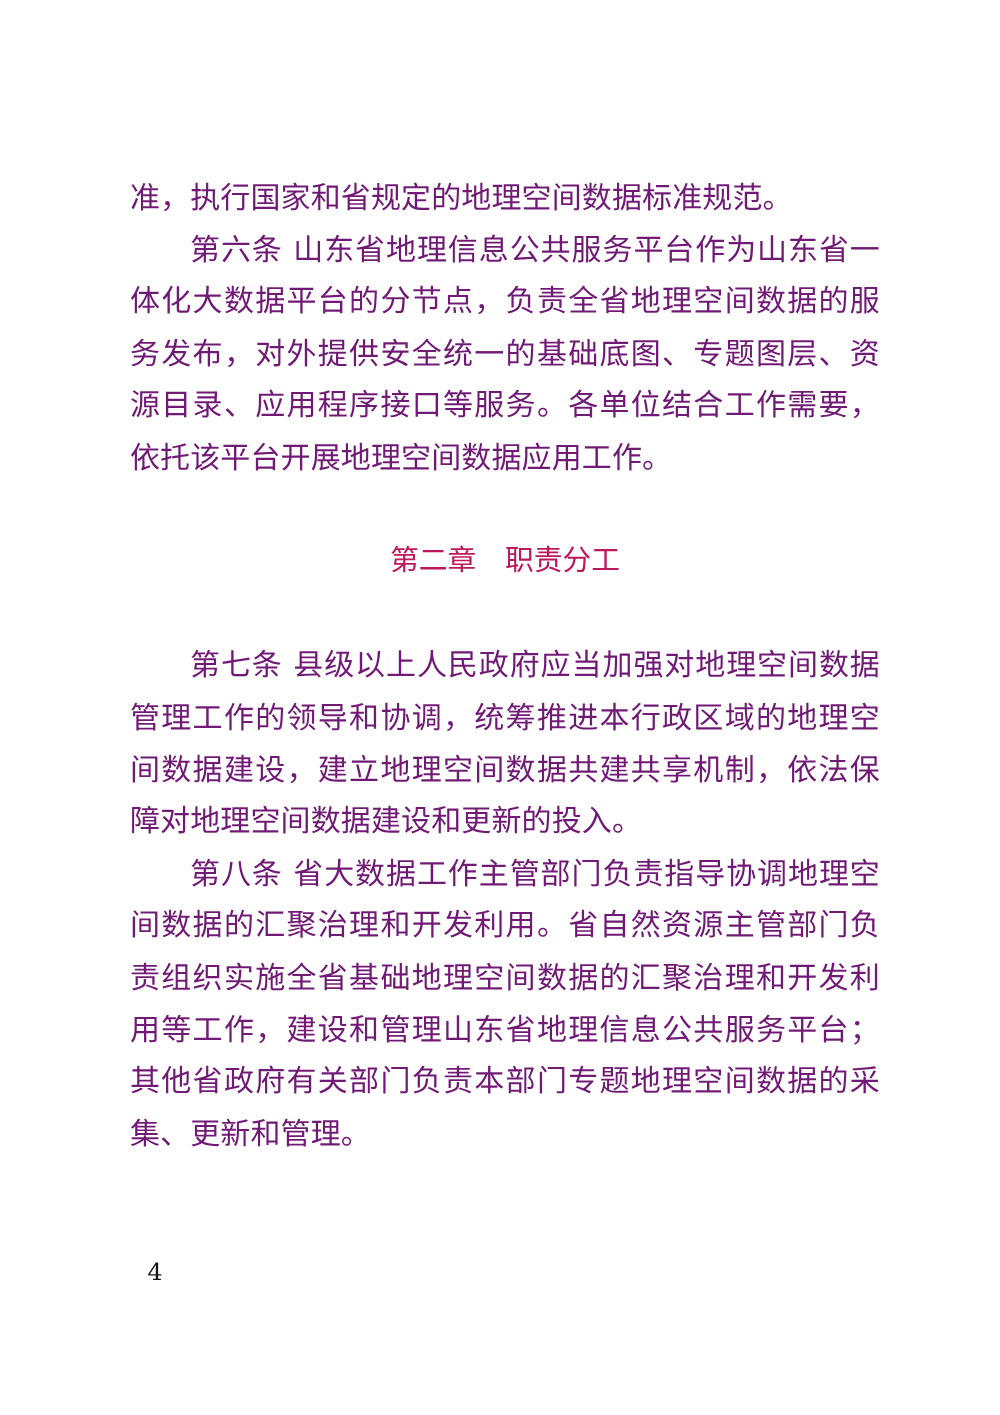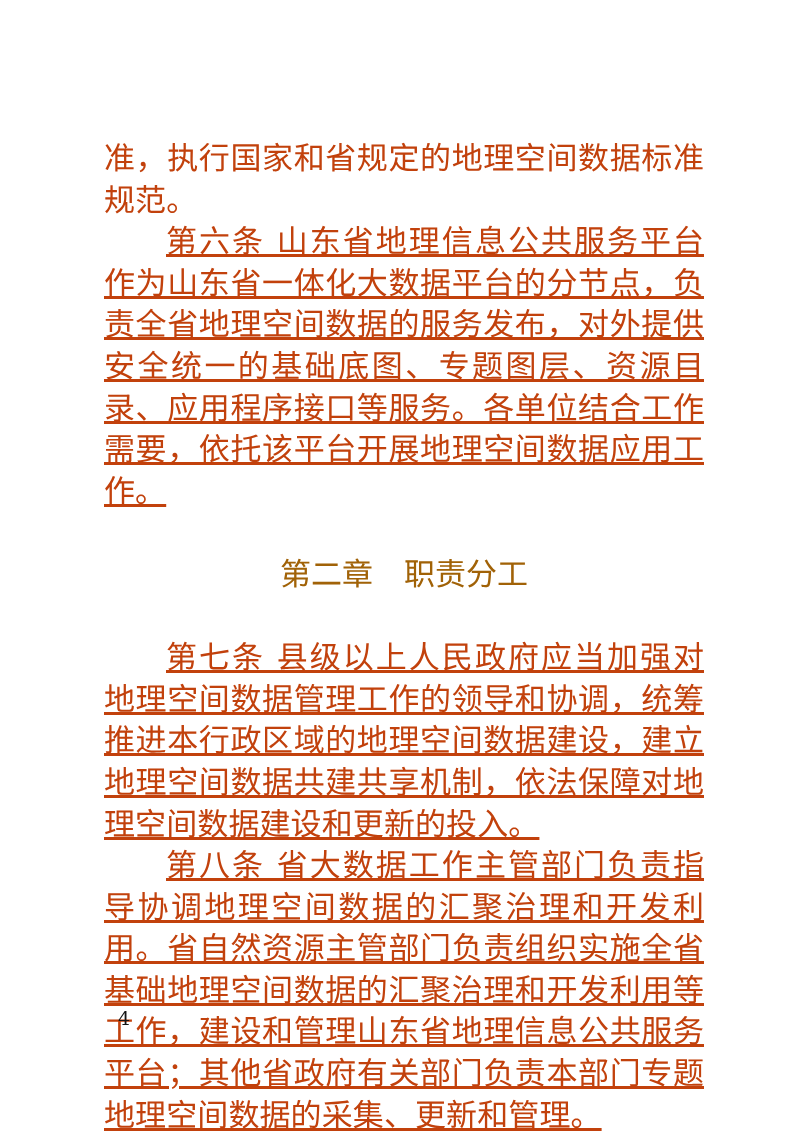--- a/index.html
+++ b/index.html
@@ -20,40 +20,39 @@
     box-sizing: border-box;
   }
   .content {
     position: absolute;
     left: 104px;
     top: 138px;
     width: 600px;
   }
   .para {
     font-family: "DejaVu Sans", sans-serif;
-    font-size: 31px;
+    font-size: 24px;
     line-height: 41.6px;
-    color: #c2410c;
+    color: #701a75;
     text-align: justify;
     text-justify: inter-character;
     text-align-last: left;
     margin: 0;
     letter-spacing: 0.1px;
     font-weight: 400;
     -webkit-font-smoothing: antialiased;
   }
   .para.indent {
     text-indent: 2em;
-    text-decoration: underline;
   }
   .chapter-heading {
     font-family: "DejaVu Sans", sans-serif;
-    font-size: 31px;
+    font-size: 23px;
     line-height: 41.6px;
-    color: #a16207;
+    color: #be185d;
     text-align: center;
     margin: 0;
     font-weight: 400;
   }
   .spacer-line {
     height: 41.6px;
     line-height: 41.6px;
     font-size: 25.5px;
   }
   .page-number {

